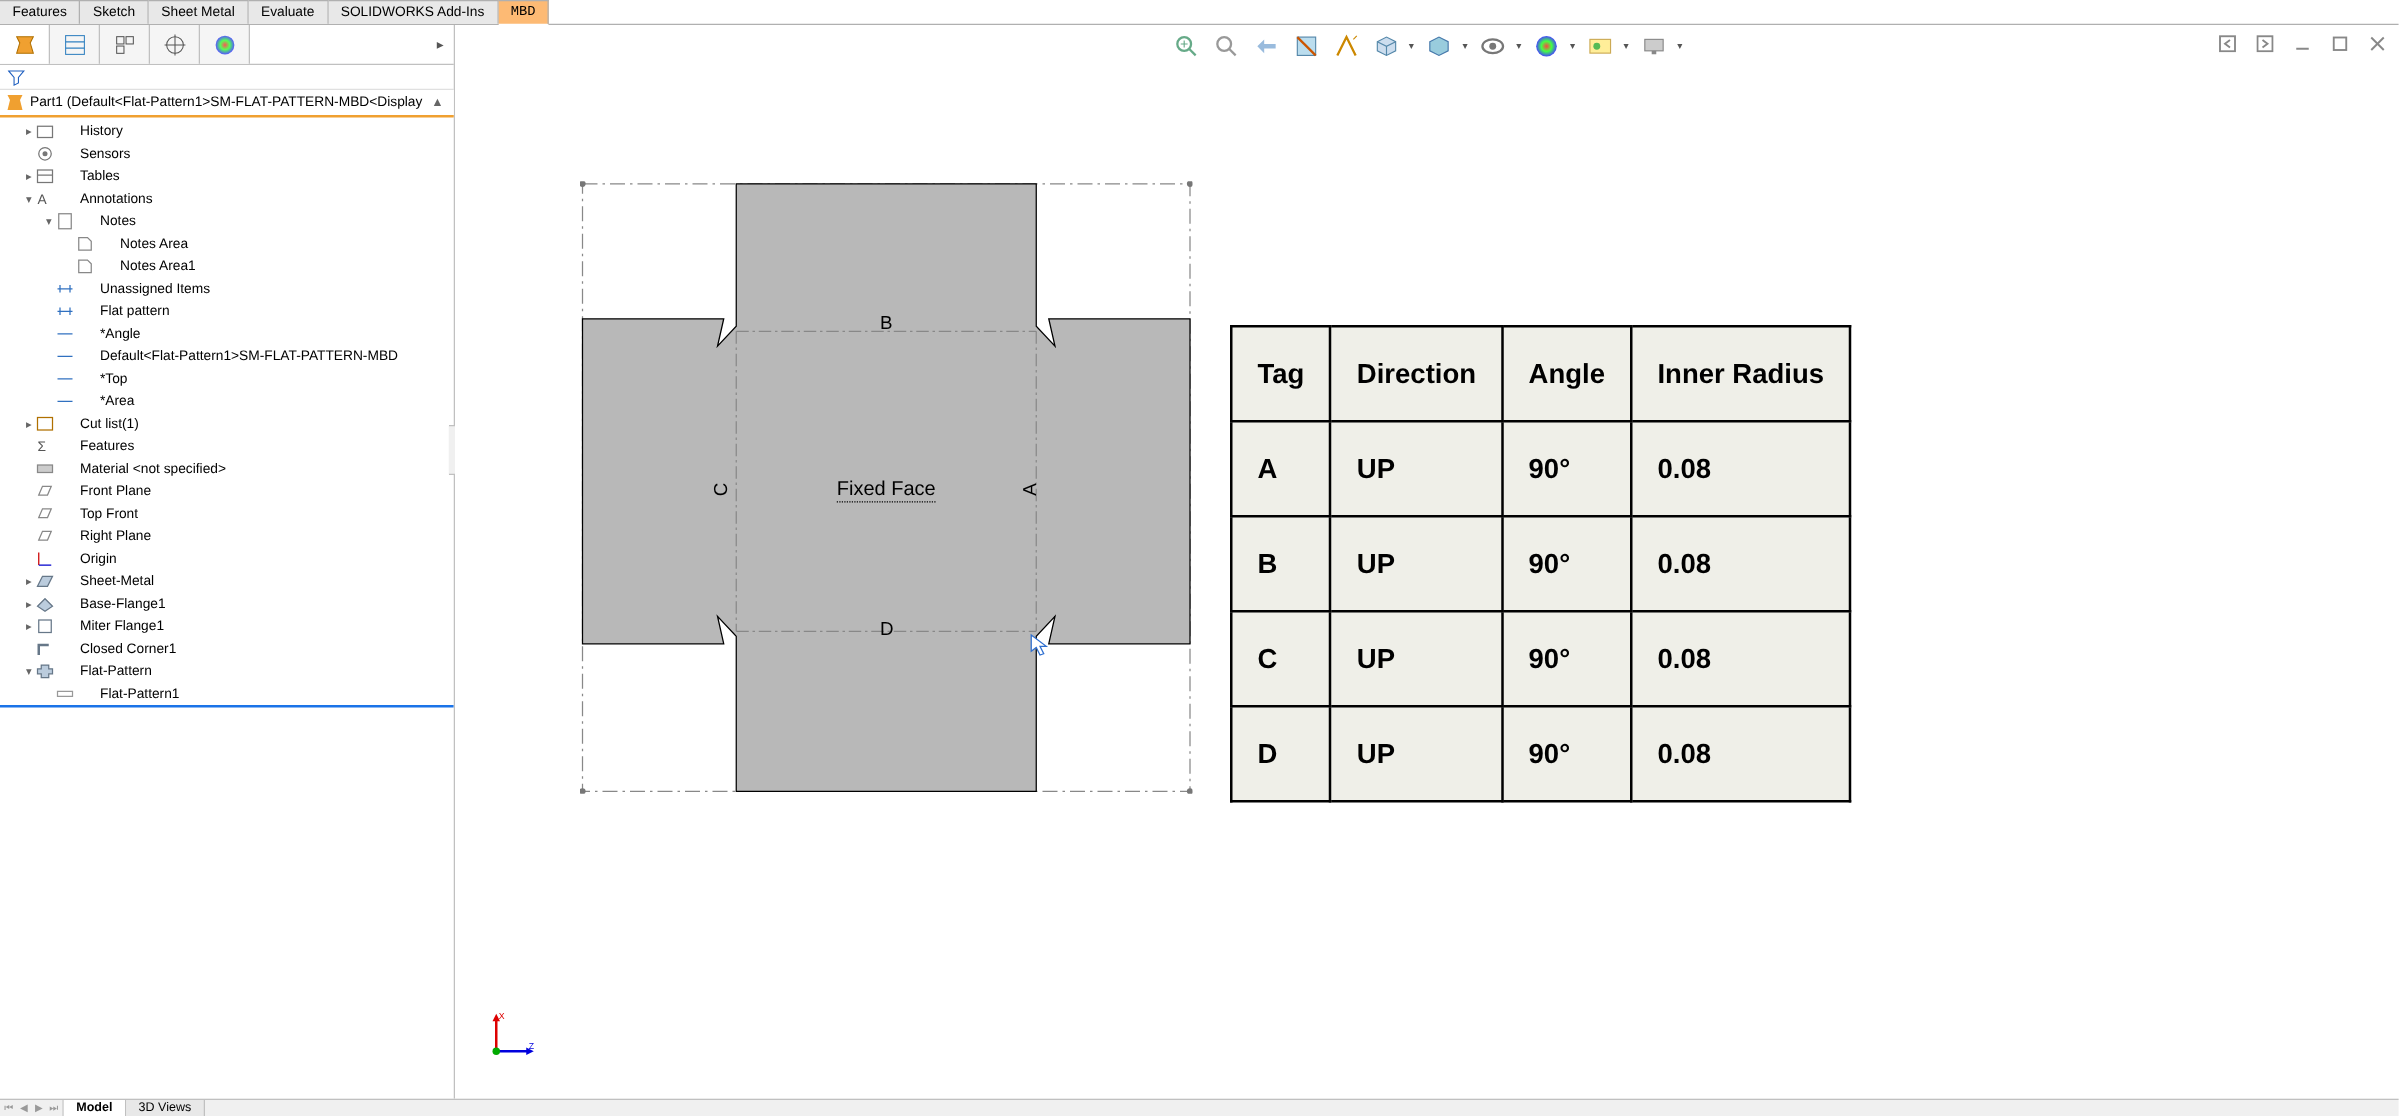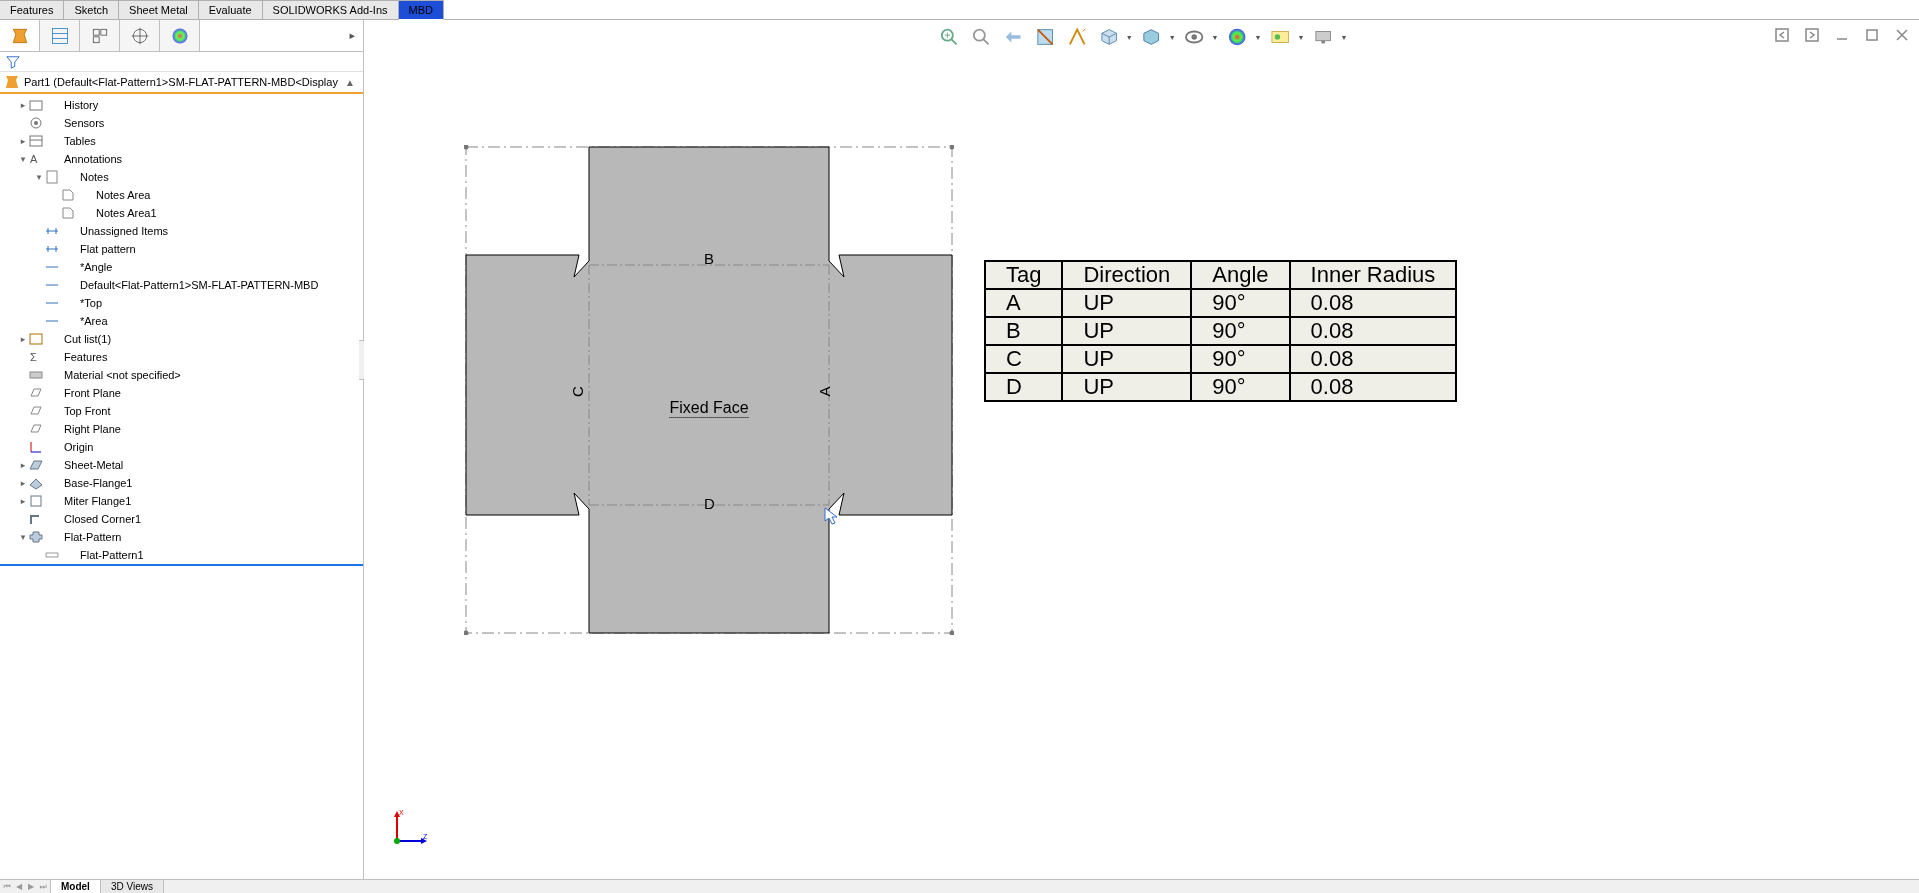--- a/index.html
+++ b/index.html
@@ -25,24 +25,25 @@
     padding: 2px 10px;
     border-right: 1px solid #b0b0b0;
     border-top: 1px solid #b0b0b0;
     background: #e8e8e8;
     font-size: 11px;
     display: flex;
     align-items: center;
     cursor: pointer;
   }
   .cm-tab.active {
-    background: #1d4ed8;
+    background: #fdba74;
     border-bottom: 1px solid #fff;
     margin-bottom: -1px;
     font-weight: normal;
+    font-family: Liberation Mono, monospace;
   }
   
   .left-panel {
     position: absolute;
     top: 20px;
     left: 0;
     width: 364px;
     bottom: 14px;
     border-right: 1px solid #c0c0c0;
     background: #fff;
@@ -215,23 +216,23 @@
   .bend-table {
     position: absolute;
     left: 620px;
     top: 240px;
     border-collapse: collapse;
     font-family: "Arial Narrow", Arial, sans-serif;
     font-size: 22px;
   }
   .bend-table th, .bend-table td {
     border: 2px solid #000;
-    padding: 0 20px;
+    padding: 24px 20px;
     background: #efefe8;
-    font-weight: normal;
+    font-weight: bold;
   }
   .bend-table th {
     font-size: 22px;
   }
   
   .slide-tab {
     position: absolute;
     left: 359px;
     top: 340px;
     width: 10px;
@@ -743,21 +744,21 @@
 
       <circle cx="2" cy="2" r="2.5" fill="#777"></circle>
       <circle cx="488" cy="2" r="2.5" fill="#777"></circle>
       <circle cx="2" cy="488" r="2.5" fill="#777"></circle>
       <circle cx="488" cy="488" r="2.5" fill="#777"></circle>
     </svg>
     <div class="bend-label" style="left:240px;top:105px">B</div>
     <div class="bend-label" style="left:240px;top:350px">D</div>
     <div class="bend-label" style="left:108px;top:238px;transform:rotate(-90deg)">C</div>
     <div class="bend-label" style="left:355px;top:238px;transform:rotate(-90deg)">A</div>
-    <div class="fixed-face" style="left:245px;top:254px;transform:translateX(-50%)">Fixed Face</div>
+    <div class="fixed-face" style="left:245px;top:238px;transform:translateX(-50%)">Fixed Face</div>
   </div>
 
   <svg class="cursor-art" width="18" height="20">
     <path d="M1 1 L1 14 L5 11 L8 17 L11 16 L8 10 L13 10 Z" fill="#fff" stroke="#3070d0" stroke-width="1"></path>
   </svg>
 
   <svg class="triad" viewBox="0 0 40 40">
     <line x1="8" y1="32" x2="8" y2="6" stroke="#d00" stroke-width="2"></line>
     <polygon points="8,2 5,8 11,8" fill="#d00"></polygon>
     <line x1="8" y1="32" x2="34" y2="32" stroke="#00d" stroke-width="2"></line>

